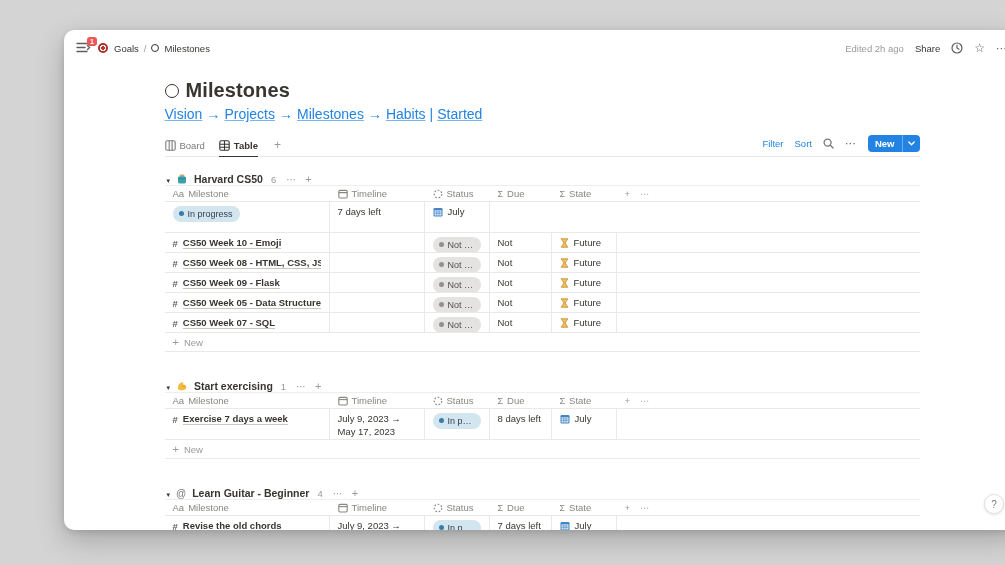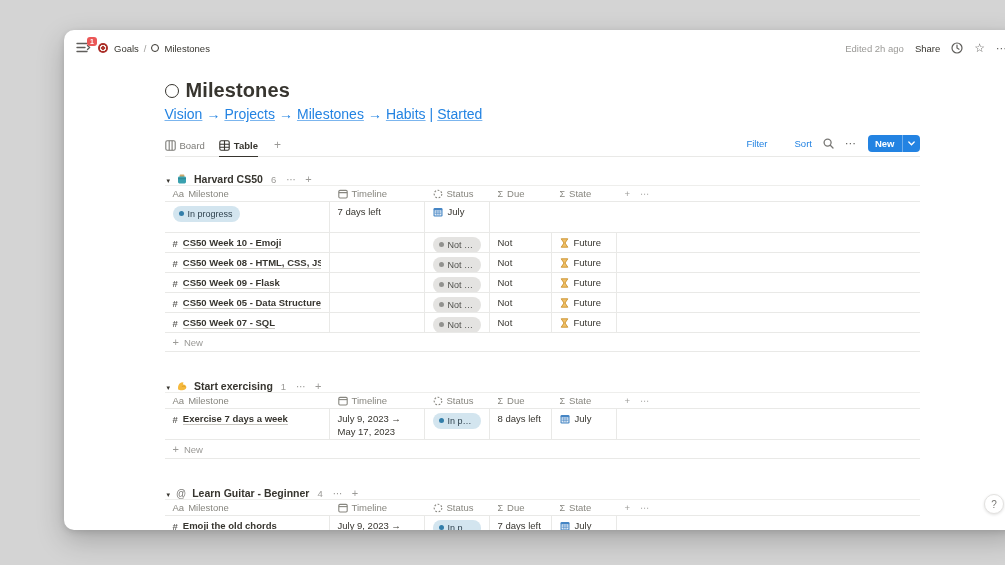--- a/index.html
+++ b/index.html
@@ -52,21 +52,21 @@
   
   .viewbar {
     margin-top:13px; display:flex; align-items:flex-end;
     border-bottom:1px solid #e9e9e7; height:22px; font-size:9.5px;
   }
   .tabs { display:flex; align-items:flex-end; gap:14px; }
   .tab { display:flex; align-items:center; gap:4px; padding-bottom:5px; color:#7d7c78; cursor:pointer; }
   .tab.active { color:#37352f; font-weight:600; border-bottom:1.5px solid #37352f; margin-bottom:-1px; }
   .tab-add { color:#9b9a97; font-size:12px; padding-bottom:4px; margin-left:2px; cursor:pointer; }
   .view-actions { margin-left:auto; display:flex; align-items:center; gap:11px; padding-bottom:4px; }
-  .blue-action { color:#2383e2; cursor:pointer;margin-left:16px; }
+  .blue-action { color:#2383e2; cursor:pointer; }
   .gray-ico { color:#787774; display:flex; align-items:center; cursor:pointer; }
   .new-btn {
     display:flex; align-items:center; background:#2383e2; border-radius:4px;
     color:#fff; font-weight:600; overflow:hidden; cursor:pointer; height:17px;
   }
   .new-btn .nb-label { padding:0 7px; font-size:9.5px; }
   .new-btn .nb-split { width:1px; height:17px; background:rgba(255,255,255,0.35); }
   .new-btn .nb-chev { padding:0 5px; display:flex; align-items:center; }
   
   .group { margin-top:22px; }
@@ -566,21 +566,21 @@
           </div>
         <div class="th th-rest">
           <span>+</span>
           <span>⋯</span>
         </div>
       </div>
 
       <div class="tgrid trow row-h2">
         <div class="cell">
           <span class="ricon hash">#</span>
-          <span class="rtitle">Emoji the old chords</span>
+          <span class="rtitle">Revise the old chords</span>
         </div>
         <div class="cell">
             <span>July 9, 2023 → July</span>
           </div>
         <div class="cell">
             <span class="pill pill-blue">
               <span class="dot"></span>
               <span class="ptext">In progress</span>
             </span>
           </div>

